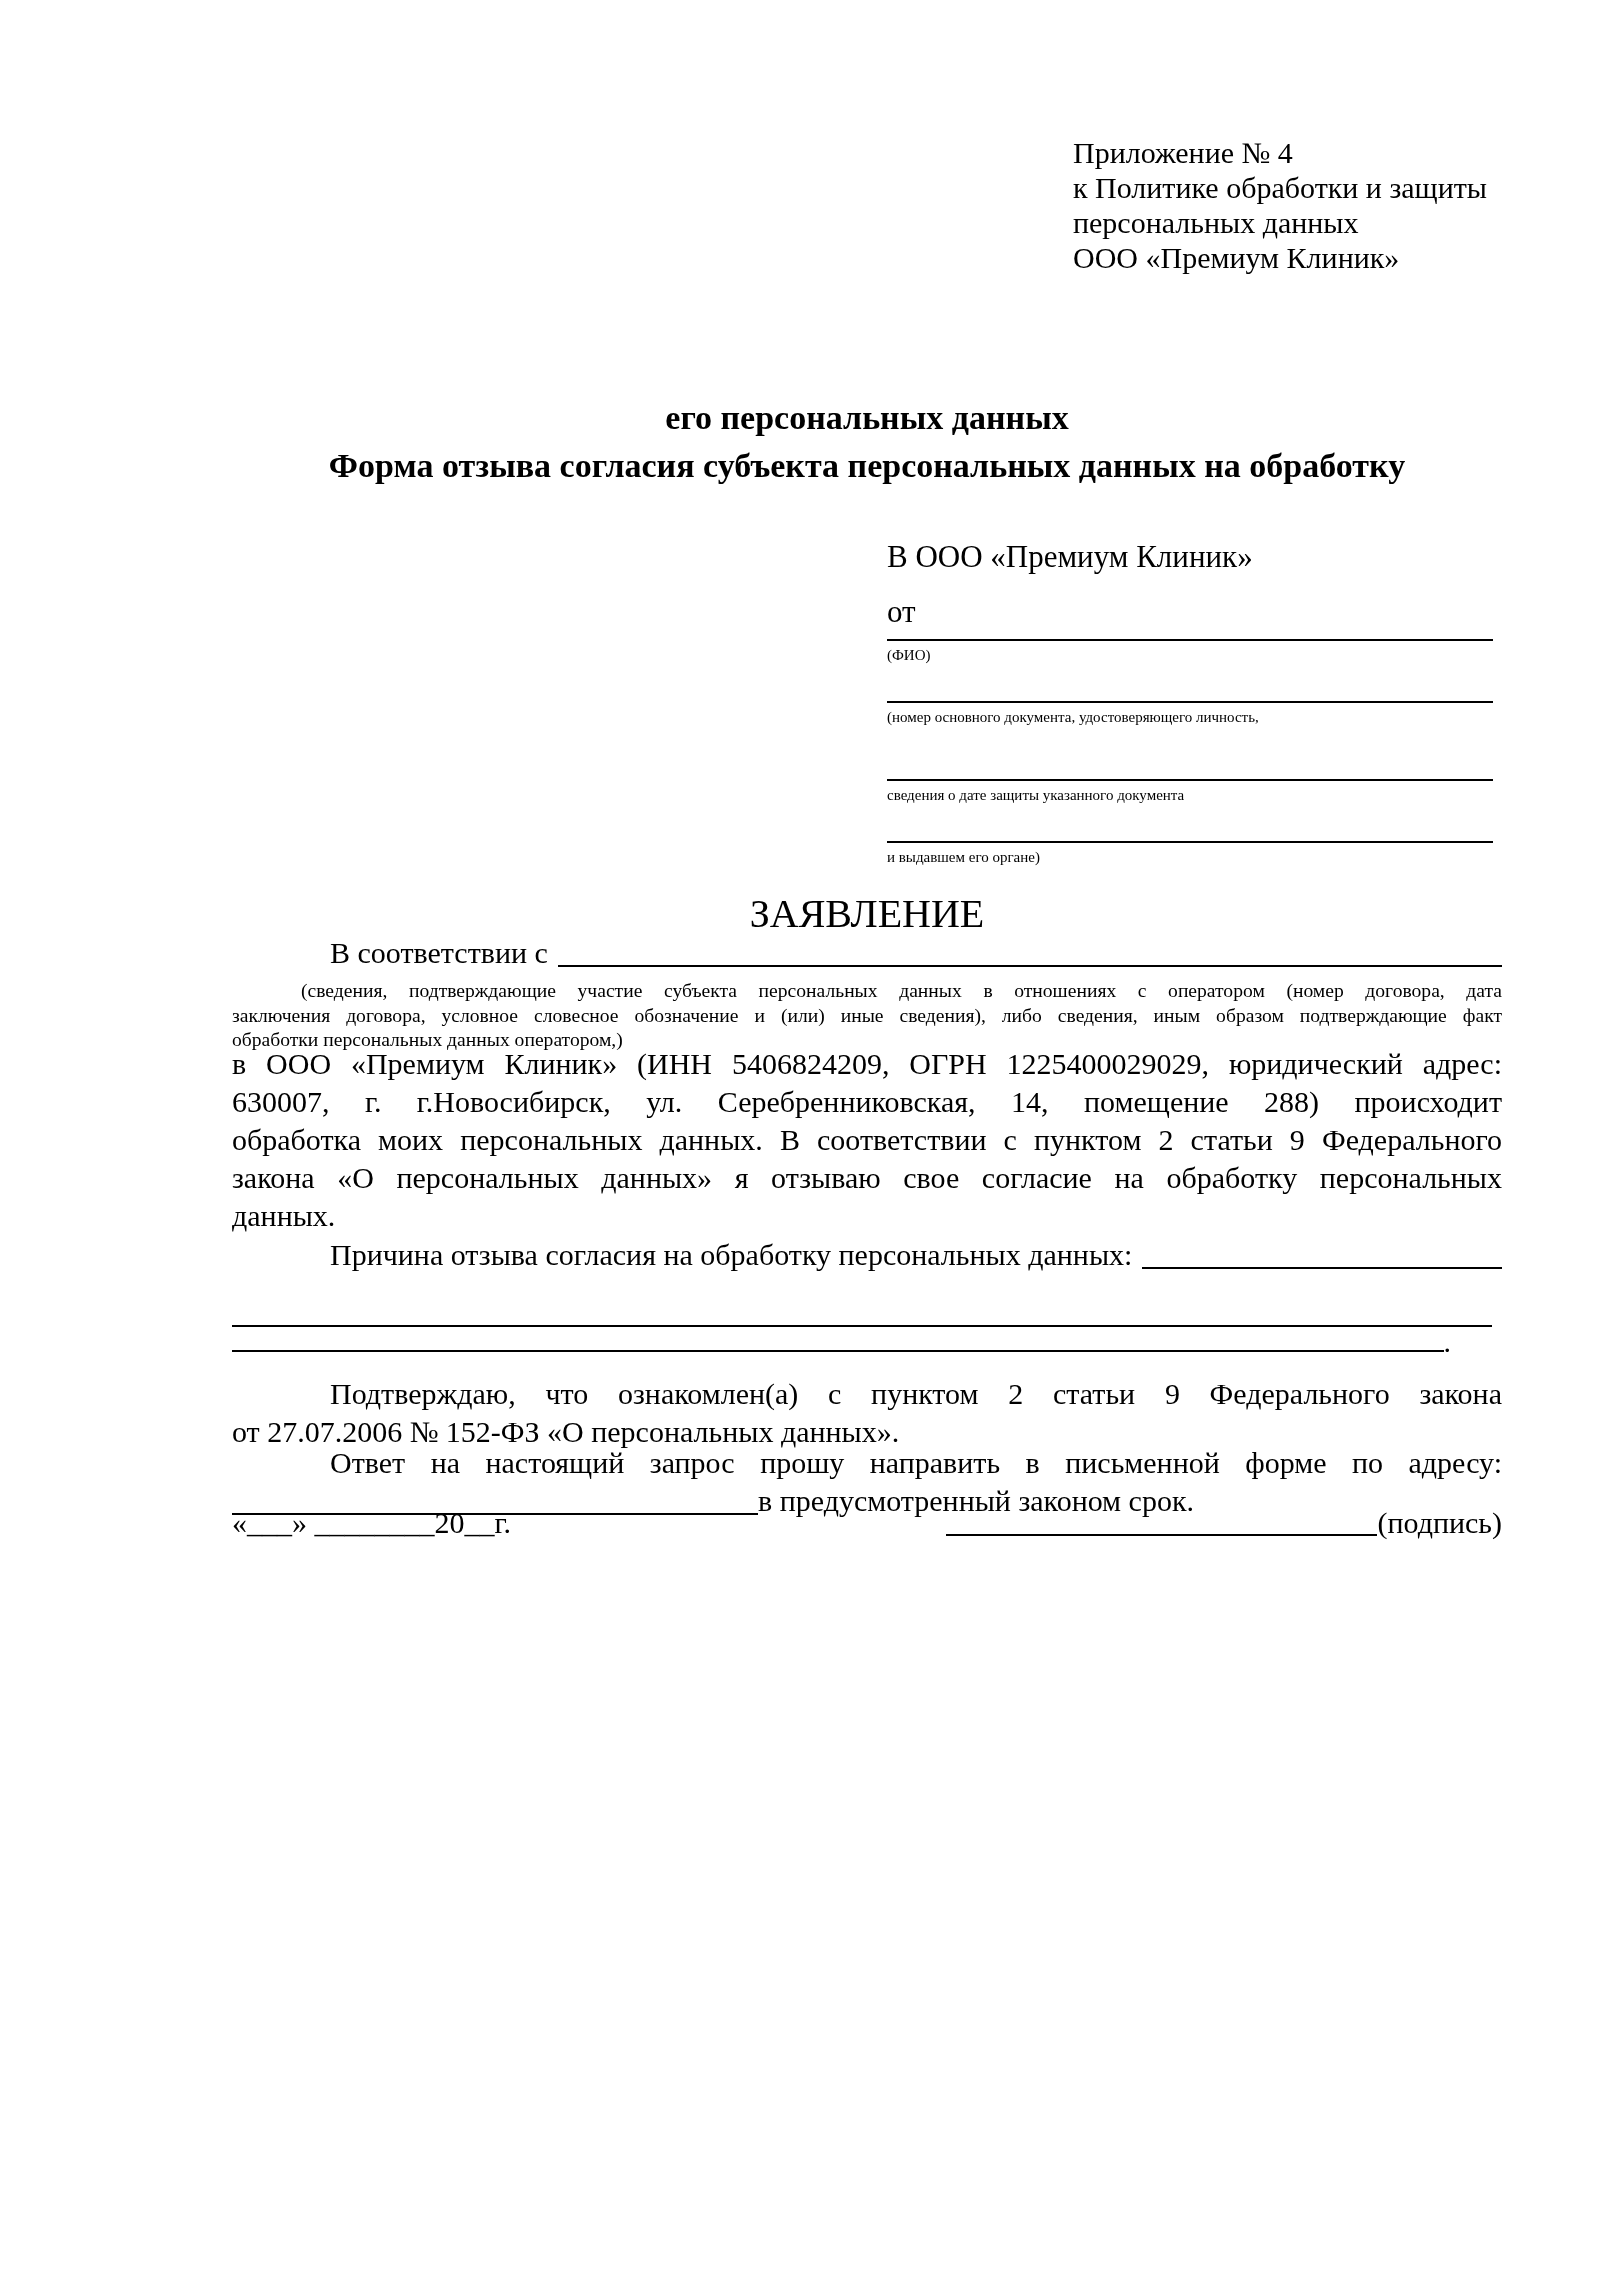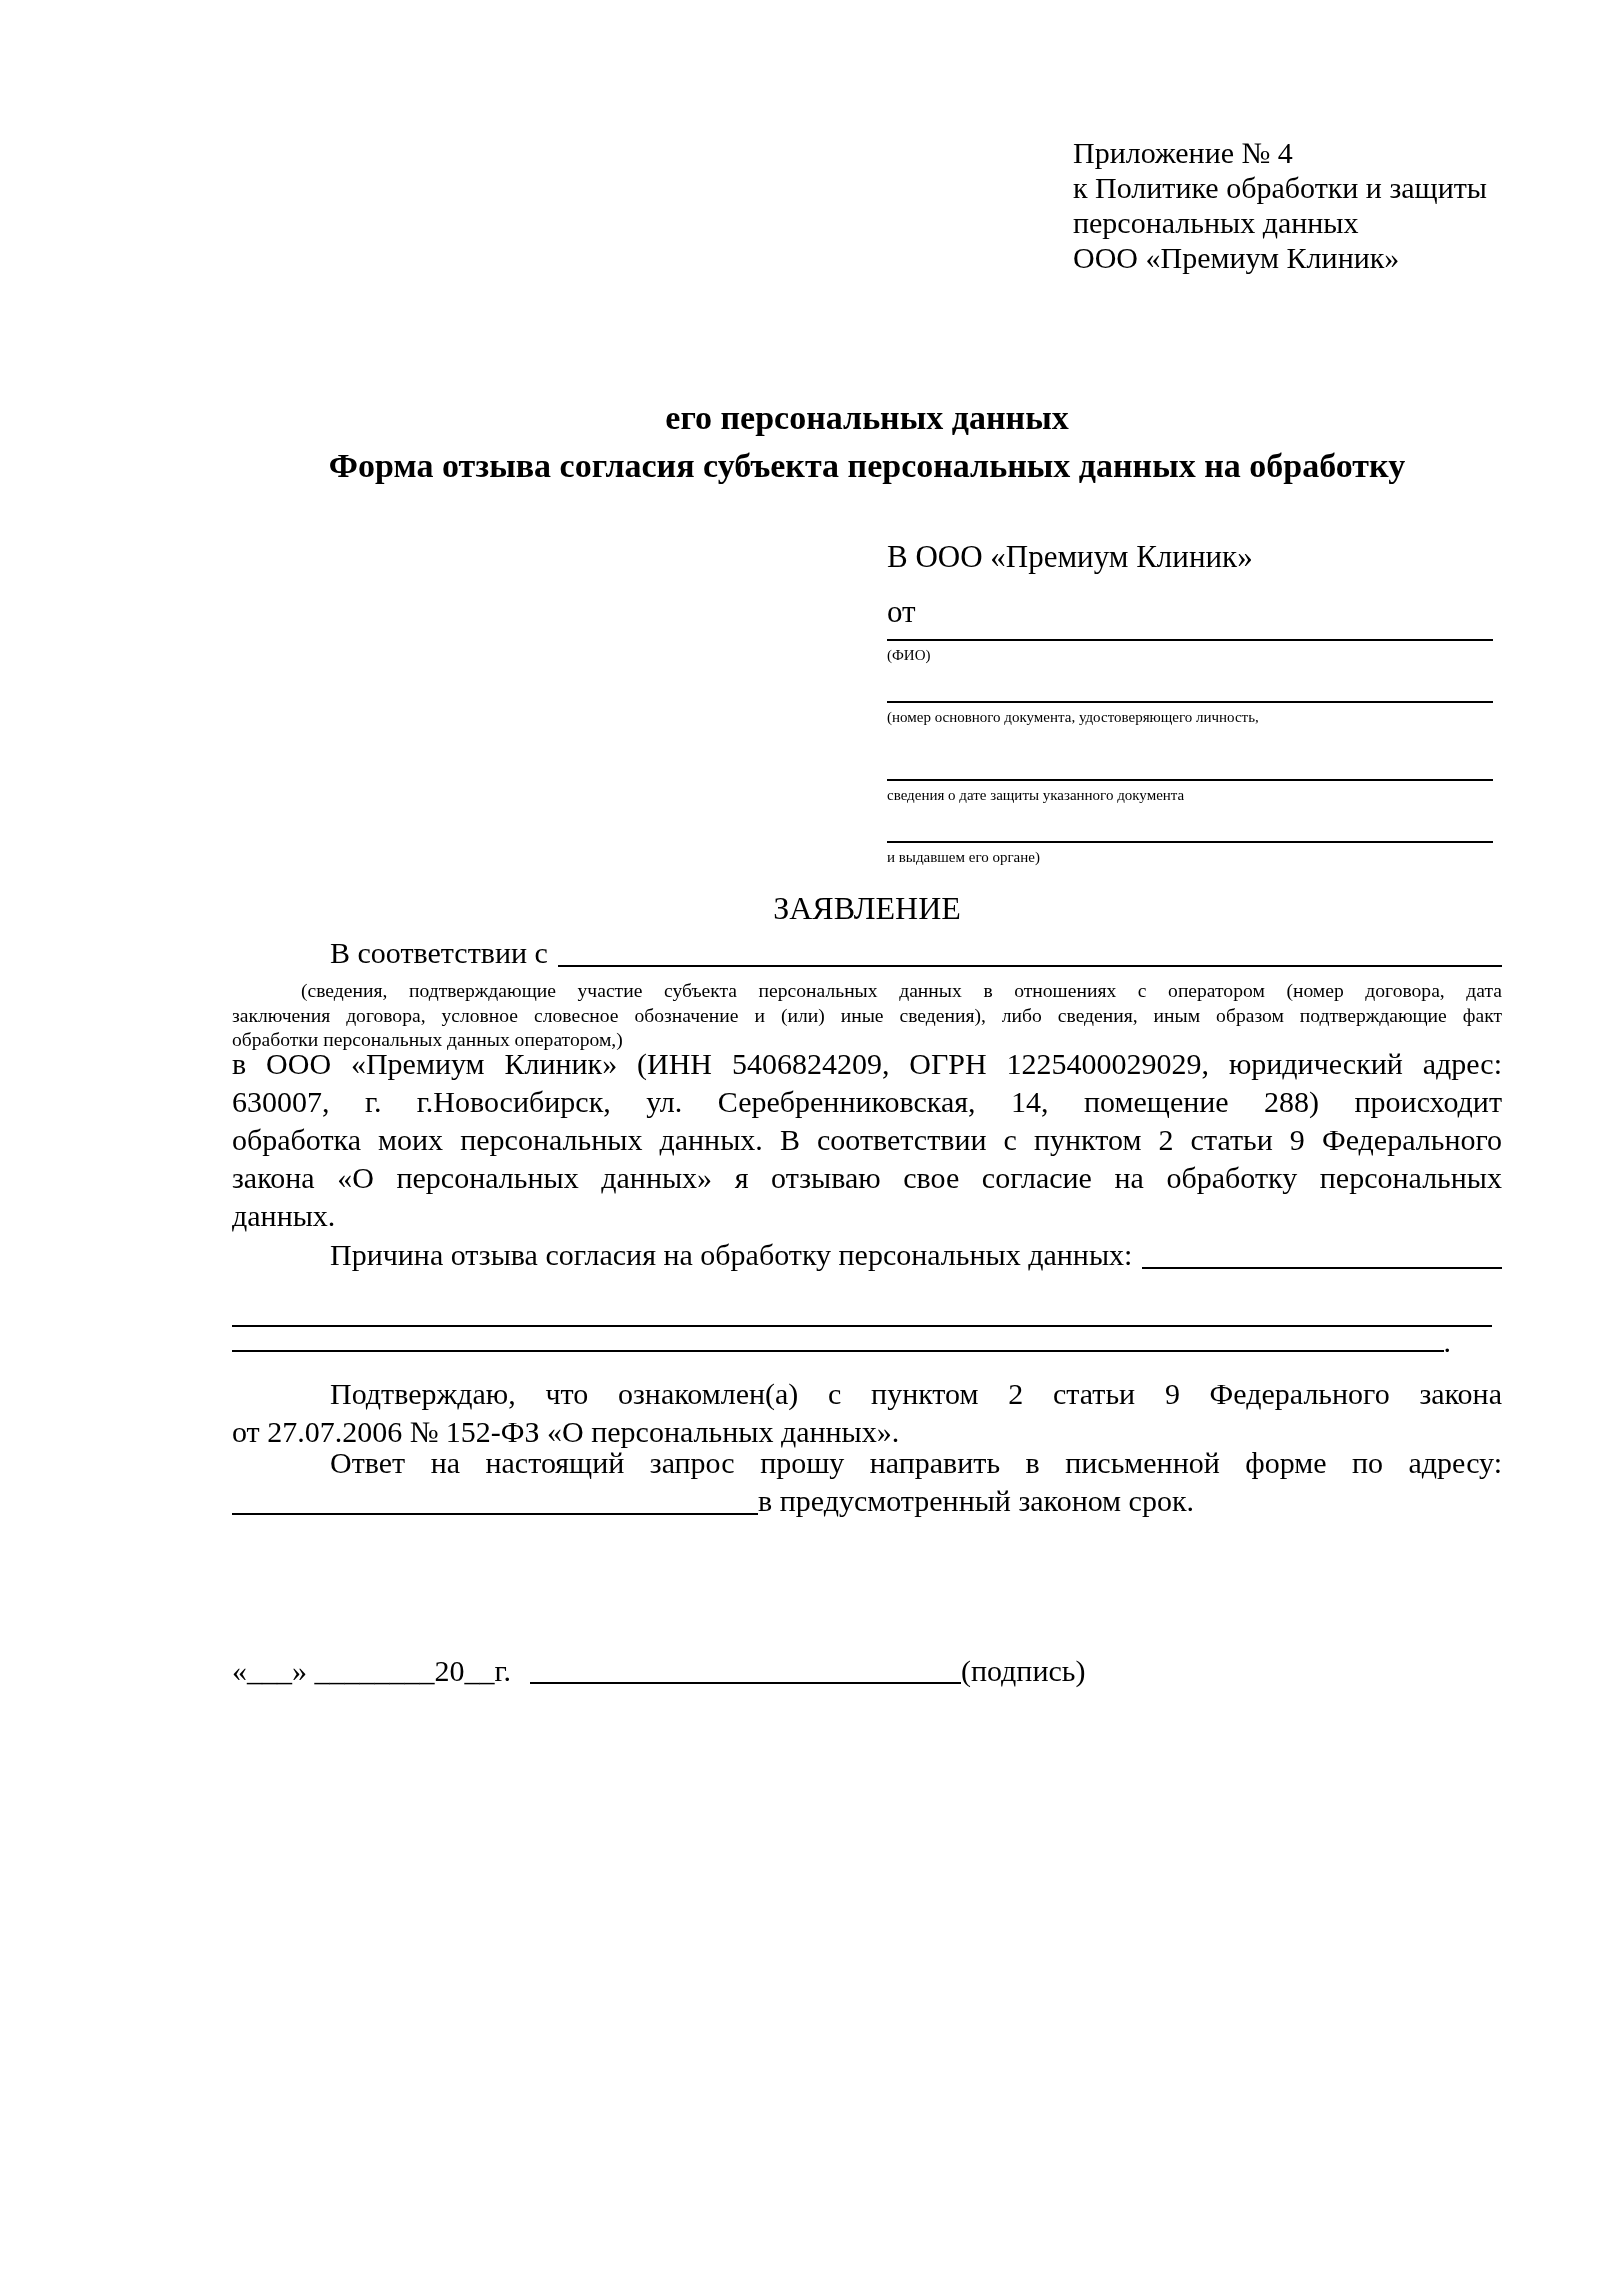--- a/index.html
+++ b/index.html
@@ -21,21 +21,21 @@
   
   .addr{position:absolute;left:887px;top:523px;width:606px;font-size:31px;}
   .addr-to,.addr-from{line-height:43px;margin-top:12px;}
   .fline{height:0;border-bottom:2.9px solid #000;}
   .f1{margin-top:5.9px;}
   .f2{margin-top:31px;}
   .f3{margin-top:47px;}
   .f4{margin-top:31px;}
   .fcap{font-size:15px;line-height:29px;white-space:nowrap;}
   
-  .heading{position:absolute;left:232px;top:890px;width:1270px;text-align:center;font-size:32px;}
+  .heading{position:absolute;left:232px;top:890px;width:1270px;text-align:center;font-size:40px;}
   
   .ruledrow{
     position:absolute;left:232px;width:1270px;box-sizing:border-box;
     display:flex;align-items:flex-end;line-height:38px;padding-left:98px;
   }
   .introrow{top:934px;}
   .reasonrow{top:1236px;}
   .fill{flex:1;border-bottom:2.9px solid #000;margin-bottom:4.9px;margin-left:9.8px;}
   
   .fineprint{position:absolute;left:232px;top:979px;width:1270px;font-size:19.6px;}
@@ -54,22 +54,22 @@
   .bl1{height:51px;border-bottom:2.9px solid #000;width:1260px;}
   .bl2row{display:flex;align-items:flex-end;height:30px;line-height:30px;padding-right:51px;}
   .bl2{flex:1;border-bottom:2.9px solid #000;margin-bottom:4.9px;}
   
   .confirm{position:absolute;left:232px;top:1375px;width:1270px;line-height:38px;}
   .reply{position:absolute;left:232px;top:1444px;width:1270px;line-height:38px;}
   .replyrow{display:flex;align-items:flex-end;height:38px;line-height:38px;}
   .afill{width:526px;border-bottom:2.9px solid #000;margin-bottom:4.9px;}
   
   .footer{
-    position:absolute;left:232px;top:1652px;width:1270px;
-    display:flex;align-items:flex-end;line-height:38px;gap:19px;
+    position:absolute;left:232px;top:1504px;width:1270px;
+    display:flex;justify-content:space-between;align-items:flex-end;line-height:38px;
   }
   .siggroup{display:flex;align-items:flex-end;}
   .sigline{width:431px;border-bottom:2.9px solid #000;margin-bottom:5.9px;}
 </style>
 </head>
 <body>
 
 <div class="page">
 
   <div class="hdr">

